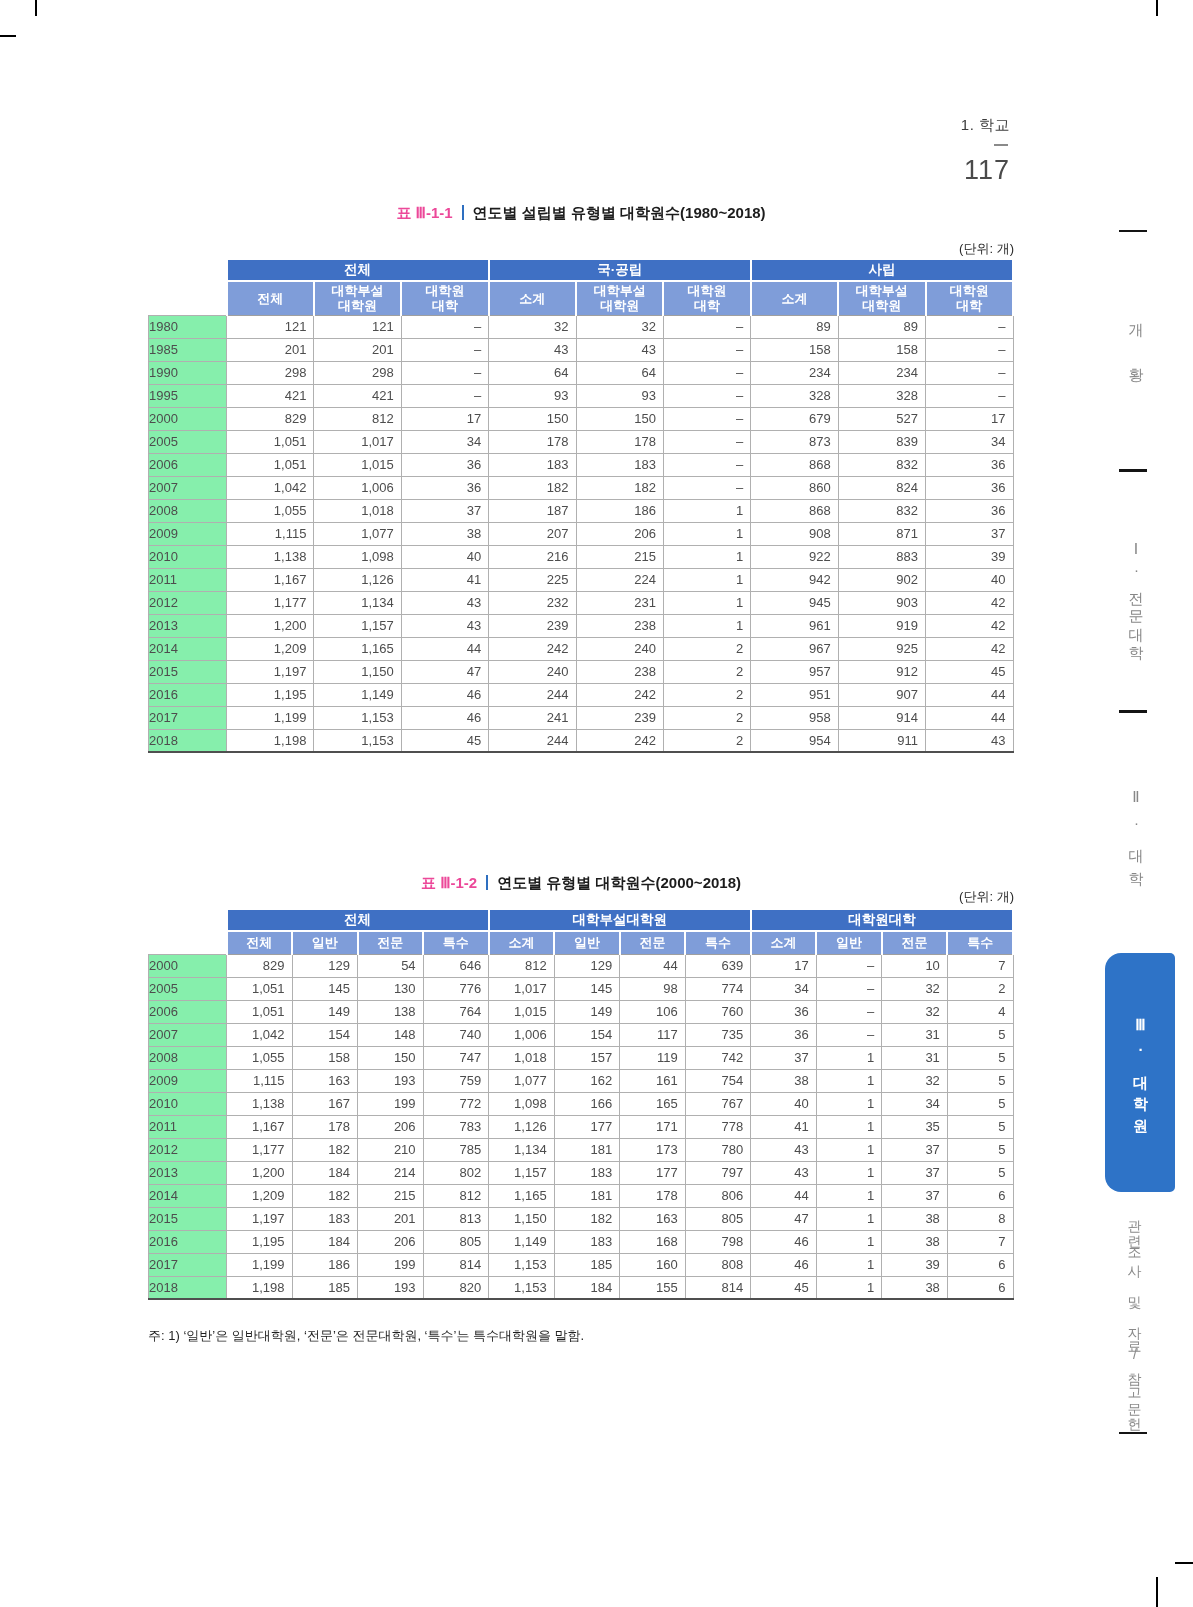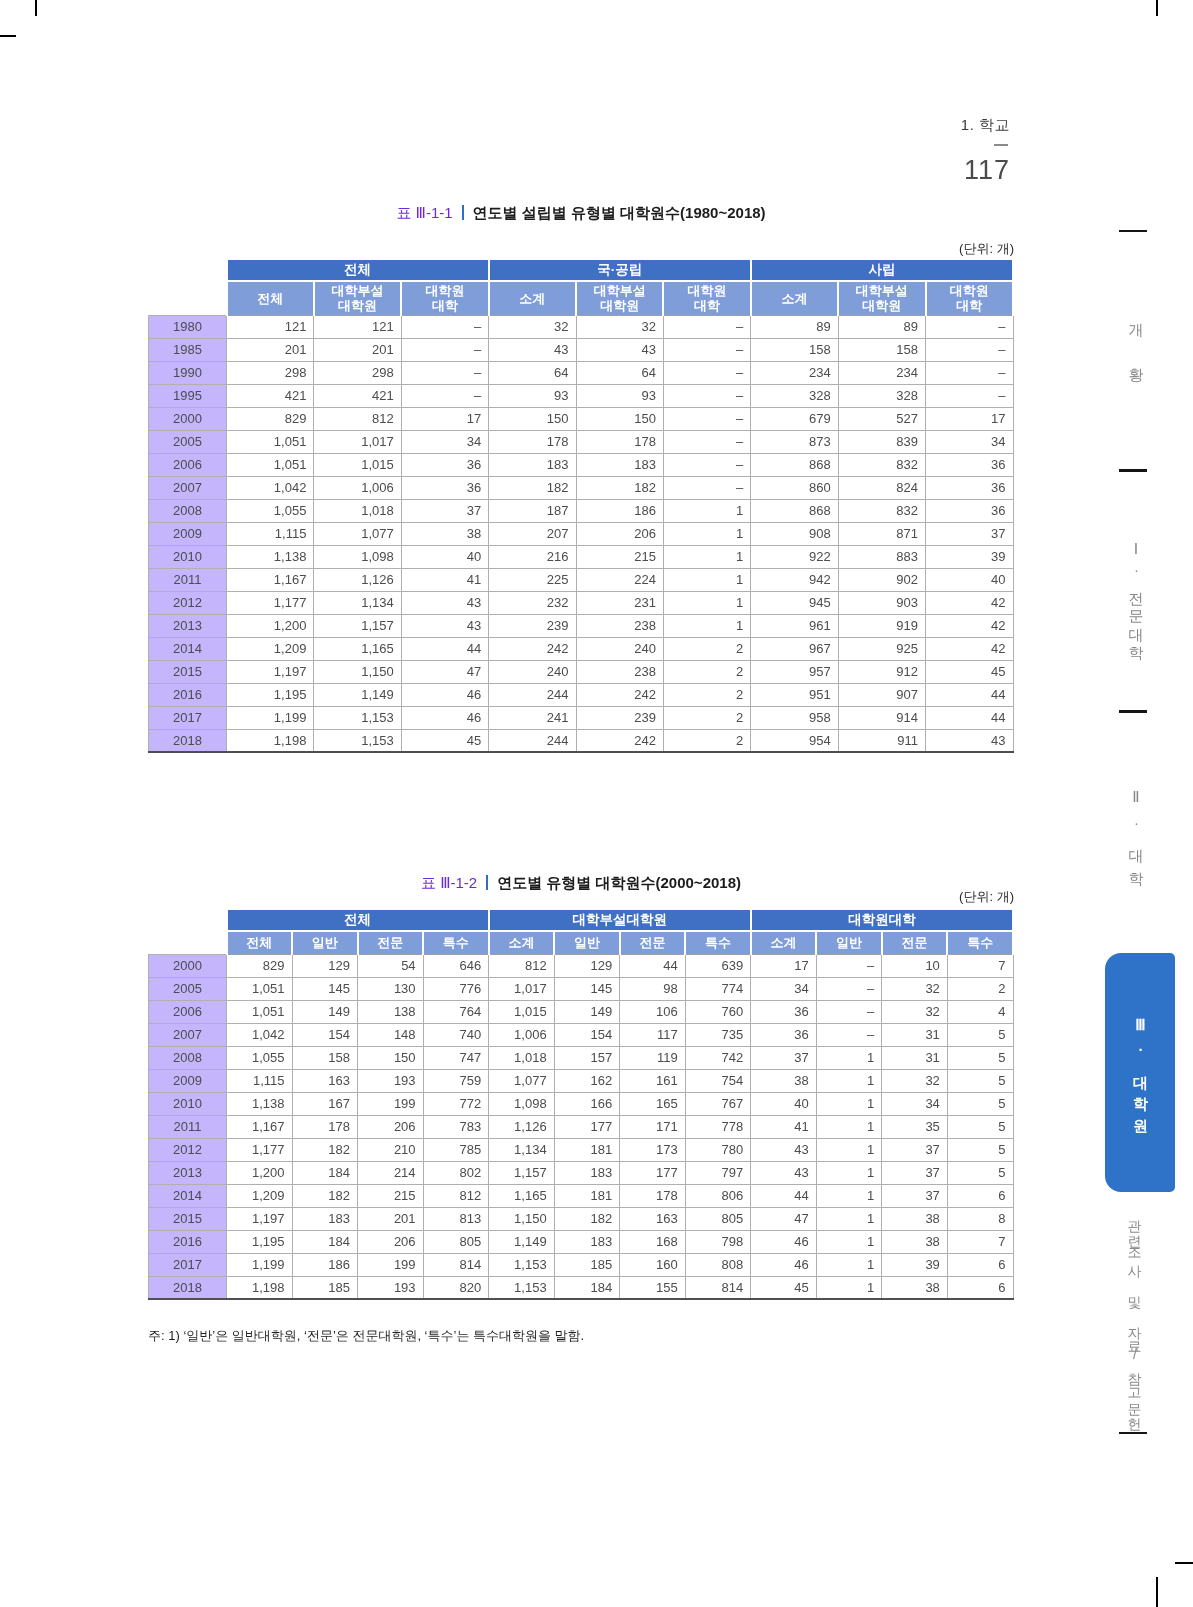--- a/index.html
+++ b/index.html
@@ -12,42 +12,42 @@
   
   .crop { position:absolute; background:#000; }
   
   #page-header { position:absolute; top:116px; right:183px; text-align:right; }
   #section-label { font-size:15px; color:#3c3c3c; letter-spacing:.5px; }
   #header-dash { width:14px; height:2px; background:#8a8a8a; margin:9px 2px 9px auto; }
   #page-number { font-size:27px; color:#4a4a4a; letter-spacing:1px; }
 
   
   .tbl-title { position:absolute; left:148px; width:866px; text-align:center; font-size:15px; }
-  .title-tag { color:#6d28d9; font-weight:400;text-align:right; }
+  .title-tag { color:#ec4899; font-weight:700;text-align:right; }
   .title-sep { display:inline-block; width:2px; height:15px; background:#2e6fc0; margin:0 9px; vertical-align:-2px; }
   .title-text { color:#1c1c1c; font-weight:700; }
 
   .unit-label { position:absolute; left:148px; width:866px; text-align:right; font-size:13px; color:#2a2a2a; }
 
   
   .dtable { position:absolute; left:148px; border-collapse:collapse; table-layout:fixed; width:866px; }
   .dtable th.corner { width:78px; background:transparent; border:none; }
   .dtable th.grp {
     background:#3f70c4; color:#fff; font-weight:700; font-size:13.5px;
     height:22px; border:2px solid #fff; text-align:center; vertical-align:middle;
   }
   .dtable th.sub {
     background:#7f9dd9; color:#fff; font-weight:700; font-size:13px;
     border:2px solid #fff; border-bottom:1px solid #9f9f9f;
     text-align:center; vertical-align:middle; line-height:15px; white-space:pre-line;
   }
   #t1 th.sub { height:34px; }
   #t2 th.sub { height:23px; }
   .dtable td { height:23px; border:1px solid #b0b0b0; font-size:13px; color:#4d4d4d; }
-  .dtable td.yr { background:#c4b5fd; text-align:center; }
+  .dtable td.yr { background:#86efac; }
   .dtable td.val { text-align:right; padding-right:7px; }
   .dtable tbody tr:last-child td { border-bottom:2px solid #4f4f4f; }
 
   .tbl-note { position:absolute; left:148px; width:866px; font-size:13px; color:#1f1f1f; line-height:20px; }
 
   
   .side-line { position:absolute; left:1119px; width:28px; background:#141414; }
   .v-item {
     position:absolute; left:1126px; writing-mode:vertical-rl; text-orientation:upright;
     font-size:15px; color:#878787;

